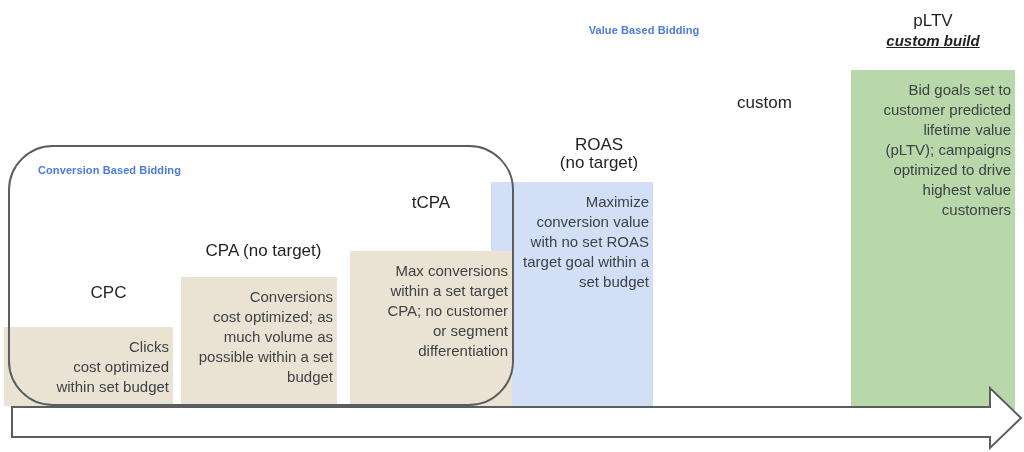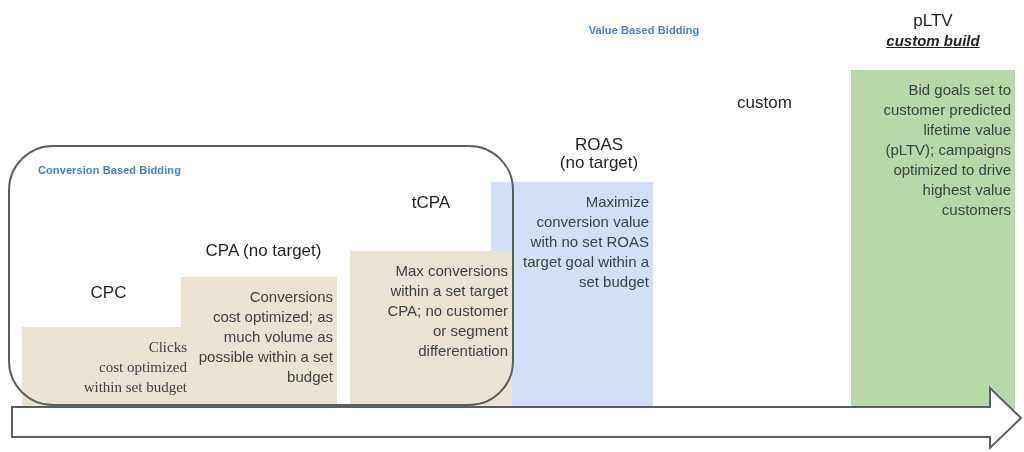--- a/index.html
+++ b/index.html
@@ -29,21 +29,21 @@
   .box{
     position:absolute;box-sizing:border-box;padding:10px 4px 0 8px;
     font-size:15px;line-height:20px;color:var(--body_text);
     text-align:right;white-space:pre-line;z-index:1;
   }
   .beige{background:var(--beige);}
   .bluebox{background:var(--blue_box);}
   .greenbox{background:var(--green_box);}
 
   #head-cpc  {left:8px;  top:284px;width:169px;margin-left:16px;}
-  #box-cpc   {left:22px;  top:327px;width:169px;height:79px;font-family:Liberation Serif, serif;}
+  #box-cpc   {left:4px;  top:327px;width:169px;height:79px;}
   #head-cpa  {left:181px;top:242px;width:165px;}
   #box-cpa   {left:181px;top:277px;width:156px;height:129px;}
   #head-tcpa {left:350px;top:194px;width:162px;}
   #box-tcpa  {left:350px;top:232px;width:162px;height:174px;margin-top:19px;}
   #head-roas {left:518px;top:136px;width:162px;}
   #box-roas  {left:491px;top:182px;width:162px;height:225px;}
   #head-troas{left:685px;top:94px; width:159px;}
   #box-troas {left:685px;top:130px;width:159px;height:277px;}
   #head-pltv {left:851px;top:12px; width:164px;}
   #sub-pltv  {left:851px;top:32px; width:164px;}

